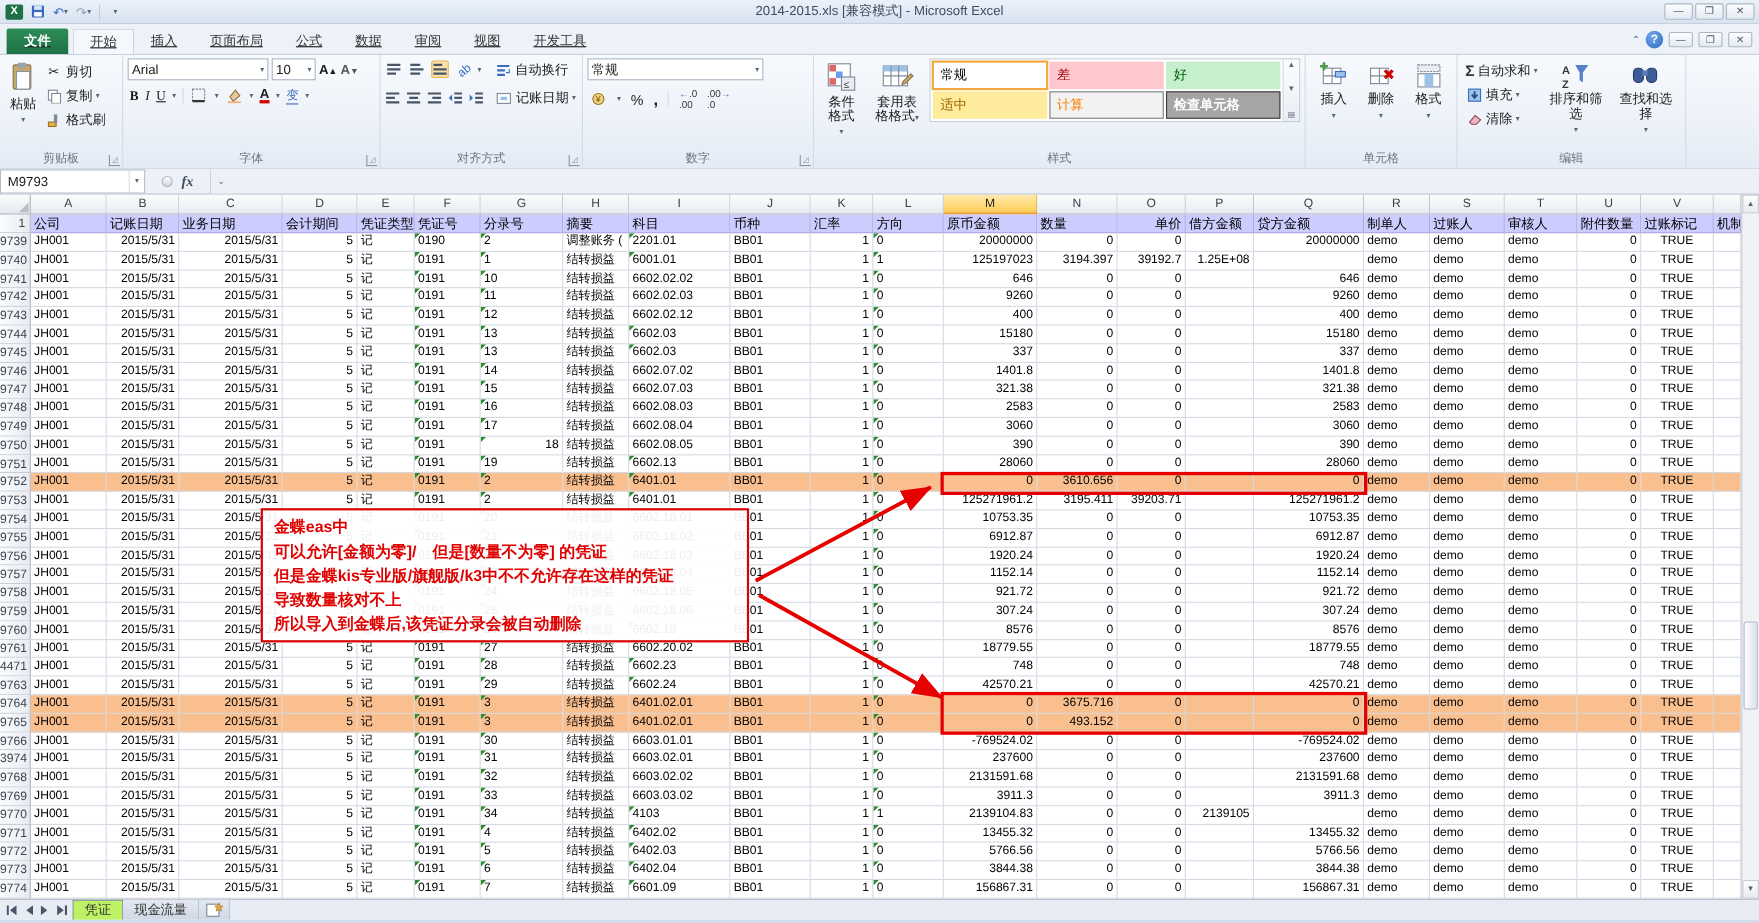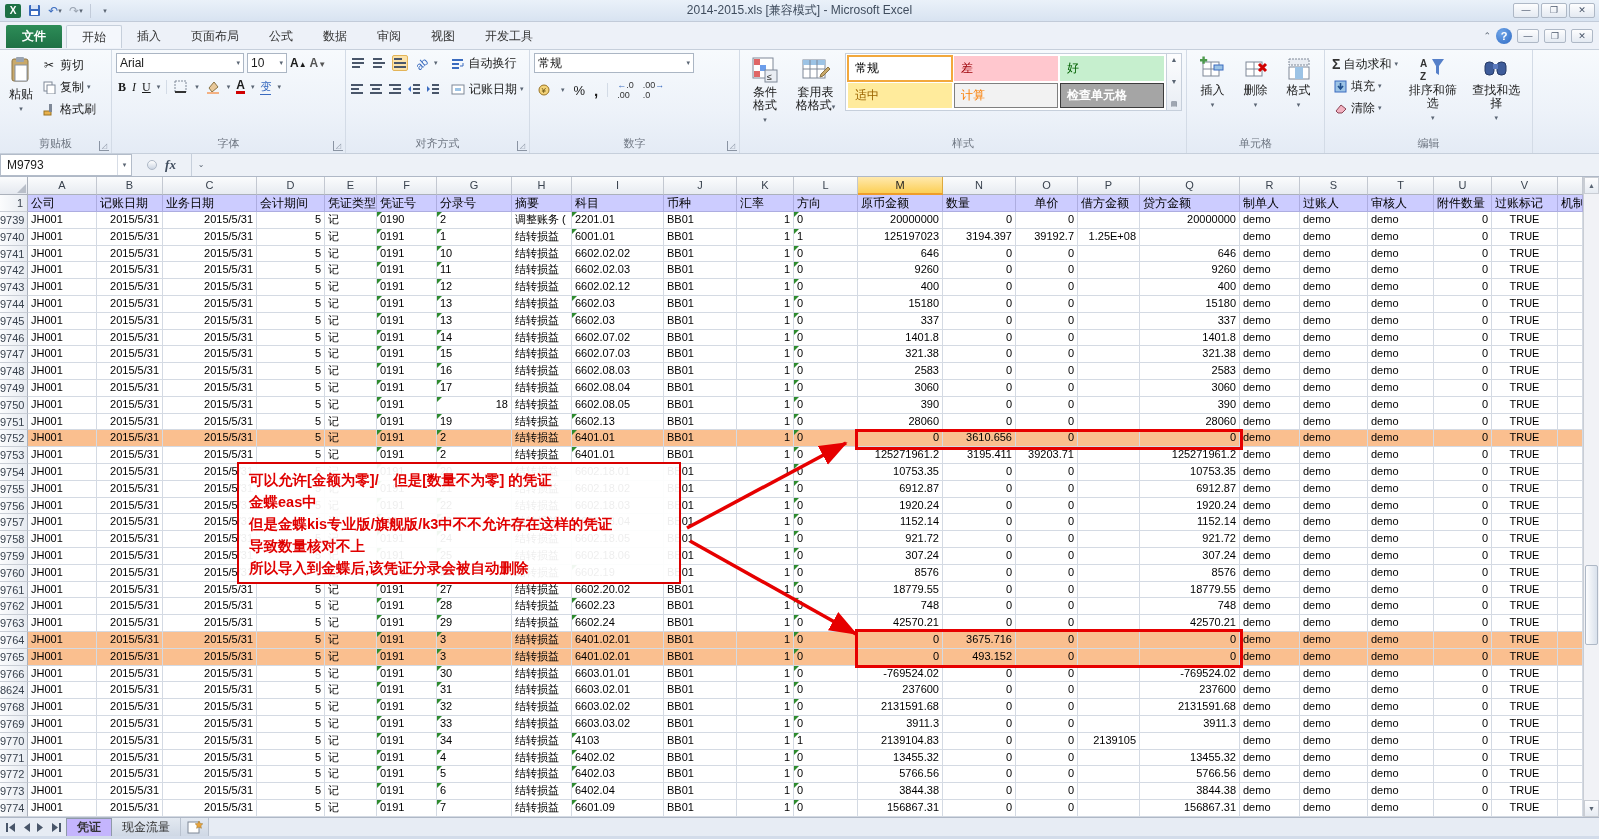--- a/index.html
+++ b/index.html
@@ -21,21 +21,21 @@
   .undoglyph { color:#3A6BBF; font-size:12px; }
   .redoglyph { color:#9AA4B1; font-size:12px; }
   .dd { font-size:7px; color:#5a6573; }
   .qsep { width:1px; height:14px; background:#C2CBD9; margin:0 2px; }
   .apptitle { position:absolute; left:0; right:0; text-align:center; color:#3F4C5D; font-size:12px; pointer-events:none; }
   .winbtns { position:absolute; right:4px; top:3px; display:flex; gap:2px; }
   .wbtn { width:26px; height:15px; border:1px solid #AEB8C6; border-radius:2px;
     background:linear-gradient(#FDFDFE,#E4EAF2); color:#49566A; font-size:9px; line-height:13px; text-align:center; }
   
   .tabrow { position:absolute; left:0; top:22px; width:100%; height:28px; background:#EDF1F8; border-bottom:1px solid #C6CFDB; }
-  .tabs { position:absolute; left:6px; bottom:0; display:flex; align-items:flex-start; height:24px; }
+  .tabs { position:absolute; left:6px; bottom:0; display:flex; align-items:center; height:24px;text-decoration:underline; }
   .filetab { background:linear-gradient(#2D8C57,#1E7145); color:#fff; font-weight:bold; width:56px; height:23px;
     text-align:center; line-height:23px; border-radius:2px 2px 0 0; margin-right:4px; }
   .rtab { padding:0 15px; height:23px; line-height:23px; color:#333; }
   .rtab.active { background:#F4F7FC; border:1px solid #C6CFDB; border-bottom:none; border-radius:2px 2px 0 0; }
   .tabrow-right { position:absolute; right:6px; top:6px; display:flex; align-items:center; gap:5px; }
   .chev { color:#5a6573; font-size:9px; }
   .helpbtn { width:16px; height:16px; border-radius:50%; background:radial-gradient(circle at 35% 30%,#6FA5E8,#2F6BC4); color:#fff; font-weight:bold; font-size:11px; text-align:center; line-height:16px; }
   .wbtn.sm { width:22px; height:14px; line-height:12px; }
   
   .ribbon { position:absolute; left:0; top:50px; width:100%; height:104px;
@@ -88,21 +88,21 @@
     border:2px solid #D90000; z-index:8; padding:5px 10px; color:#E00000; font-weight:bold; font-size:14.5px; line-height:22px; white-space:nowrap; overflow:hidden; }
   svg.arrows { position:absolute; left:0; top:0; width:1599px; height:839px; z-index:7; pointer-events:none; }
   
   .vscroll { position:absolute; right:0; top:177px; width:16px; height:640px; background:#F1F2F6; border-left:1px solid #C9CDD4; z-index:9; }
   .vbtn { position:absolute; left:0; width:15px; height:17px; background:linear-gradient(#FDFDFE,#E6EBF2); border:1px solid #C9CDD4; text-align:center; font-size:7px; color:#5a6573; line-height:15px; }
   .vthumb { position:absolute; left:1px; width:13px; background:linear-gradient(90deg,#FDFDFE,#D9E1EC); border:1px solid #AEB8C6; border-radius:2px; }
   .tabbar { position:absolute; left:0; top:817px; width:100%; height:19px; background:#E7ECF4; border-top:1px solid #AFB8C6; display:flex; align-items:stretch; z-index:10; }
   .navs { display:flex; align-items:center; gap:2px; padding:0 4px; }
   .nav { width:13px; height:13px; display:flex; align-items:center; justify-content:center; }
   .stab { padding:0 10px; display:flex; align-items:center; font-size:12px; border-right:1px solid #B9C2CF; background:linear-gradient(#E3E9F1,#CFD8E5); color:#333; }
-  .stab.active { background:#c4b5fd; font-weight:bold; border:1px solid #8E99A8; border-bottom:none; }
+  .stab.active { background:#bef264; font-weight:normal; border:1px solid #8E99A8; border-bottom:none; }
   .instab { width:28px; display:flex; align-items:center; justify-content:center; background:linear-gradient(#E3E9F1,#CFD8E5); border-right:1px solid #B9C2CF; }
   .hscroll { position:absolute; left:935px; top:818px; width:648px; height:17px; background:#F1F2F6; border:1px solid #C9CDD4; }
   .hbtn { position:absolute; top:1px; width:15px; height:13px; text-align:center; font-size:7px; color:#5a6573; line-height:13px; background:linear-gradient(#FDFDFE,#E6EBF2); border:1px solid #C9CDD4; }
   .hthumb { position:absolute; left:20px; top:1px; width:196px; height:13px; background:linear-gradient(#FDFDFE,#D9E1EC); border:1px solid #AEB8C6; border-radius:2px; }
   .statusbar { position:absolute; left:0; top:836px; width:100%; height:3px; background:#D3DCEA; }
   .bicon { background:#DCE6F2; border:1px solid #B8C4D4; border-radius:2px; }
 </style>
 </head>
 <body>
 
@@ -554,21 +554,21 @@
           <div class="cell h1" style="width: 52px; text-align: left;">凭证类型</div>
           <div class="cell h1" style="width: 60px; text-align: left;">凭证号</div>
           <div class="cell h1" style="width: 75px; text-align: left;">分录号</div>
           <div class="cell h1" style="width: 60px; text-align: left;">摘要</div>
           <div class="cell h1" style="width: 92px; text-align: left;">科目</div>
           <div class="cell h1" style="width: 73px; text-align: left;">币种</div>
           <div class="cell h1" style="width: 57px; text-align: left;">汇率</div>
           <div class="cell h1" style="width: 64px; text-align: left;">方向</div>
           <div class="cell h1" style="width: 85px; text-align: left;">原币金额</div>
           <div class="cell h1" style="width: 73px; text-align: left;">数量</div>
-          <div class="cell h1" style="width: 62px; text-align: center;">单价</div>
+          <div class="cell h1" style="width: 62px; text-align: right;">单价</div>
           <div class="cell h1" style="width: 62px; text-align: left;">借方金额</div>
           <div class="cell h1" style="width: 100px; text-align: left;">贷方金额</div>
           <div class="cell h1" style="width: 60px; text-align: left;">制单人</div>
           <div class="cell h1" style="width: 68px; text-align: left;">过账人</div>
           <div class="cell h1" style="width: 66px; text-align: left;">审核人</div>
           <div class="cell h1" style="width: 58px; text-align: left;">附件数量</div>
           <div class="cell h1" style="width: 66px; text-align: left;">过账标记</div>
           <div class="cell h1" style="width: 25px; text-align: left;">机制凭证</div>
         </div>
         <div class="grow">
@@ -1163,21 +1163,21 @@
           <div class="cell" style="width: 62px; text-align: right;"></div>
           <div class="cell" style="width: 100px; text-align: right;">18779.55</div>
           <div class="cell" style="width: 60px; text-align: left;">demo</div>
           <div class="cell" style="width: 68px; text-align: left;">demo</div>
           <div class="cell" style="width: 66px; text-align: left;">demo</div>
           <div class="cell" style="width: 58px; text-align: right;">0</div>
           <div class="cell" style="width: 66px; text-align: center;">TRUE</div>
           <div class="cell" style="width: 25px; text-align: left;"></div>
         </div>
         <div class="grow">
-          <div class="gut">9762</div>
+          <div class="gut">4471</div>
           <div class="cell" style="width: 69px; text-align: left;">JH001</div>
           <div class="cell" style="width: 66px; text-align: right;">2015/5/31</div>
           <div class="cell" style="width: 94px; text-align: right;">2015/5/31</div>
           <div class="cell" style="width: 68px; text-align: right;">5</div>
           <div class="cell" style="width: 52px; text-align: left;">记</div>
           <div class="cell" style="width: 60px; text-align: left;">0191<span class="tri"></span></div>
           <div class="cell" style="width: 75px; text-align: left;">28<span class="tri"></span></div>
           <div class="cell" style="width: 60px; text-align: left;">结转损益</div>
           <div class="cell" style="width: 92px; text-align: left;">6602.23<span class="tri"></span></div>
           <div class="cell" style="width: 73px; text-align: left;">BB01</div>
@@ -1293,21 +1293,21 @@
           <div class="cell" style="width: 62px; text-align: right;"></div>
           <div class="cell" style="width: 100px; text-align: right;">-769524.02</div>
           <div class="cell" style="width: 60px; text-align: left;">demo</div>
           <div class="cell" style="width: 68px; text-align: left;">demo</div>
           <div class="cell" style="width: 66px; text-align: left;">demo</div>
           <div class="cell" style="width: 58px; text-align: right;">0</div>
           <div class="cell" style="width: 66px; text-align: center;">TRUE</div>
           <div class="cell" style="width: 25px; text-align: left;"></div>
         </div>
         <div class="grow">
-          <div class="gut">8624</div>
+          <div class="gut">3974</div>
           <div class="cell" style="width: 69px; text-align: left;">JH001</div>
           <div class="cell" style="width: 66px; text-align: right;">2015/5/31</div>
           <div class="cell" style="width: 94px; text-align: right;">2015/5/31</div>
           <div class="cell" style="width: 68px; text-align: right;">5</div>
           <div class="cell" style="width: 52px; text-align: left;">记</div>
           <div class="cell" style="width: 60px; text-align: left;">0191<span class="tri"></span></div>
           <div class="cell" style="width: 75px; text-align: left;">31<span class="tri"></span></div>
           <div class="cell" style="width: 60px; text-align: left;">结转损益</div>
           <div class="cell" style="width: 92px; text-align: left;">6603.02.01</div>
           <div class="cell" style="width: 73px; text-align: left;">BB01</div>
@@ -1517,22 +1517,22 @@
     <defs>
       <marker id="ah" markerWidth="9" markerHeight="8" refX="7.5" refY="3" orient="auto" markerUnits="strokeWidth">
         <path d="M0,0 L8,3 L0,6 Z" fill="#E60000"></path>
       </marker>
     </defs>
     <line x1="687" y1="528" x2="846" y2="443" stroke="#E60000" stroke-width="3.5" marker-end="url(#ah)"></line>
     <line x1="690" y1="541" x2="856" y2="634" stroke="#E60000" stroke-width="3.5" marker-end="url(#ah)"></line>
   </svg>
 
   <div class="note">
+      <div>金蝶eas中</div>
       <div>可以允许[金额为零]/　但是[数量不为零] 的凭证</div>
-      <div>金蝶eas中</div>
       <div>但是金蝶kis专业版/旗舰版/k3中不不允许存在这样的凭证</div>
       <div>导致数量核对不上</div>
       <div>所以导入到金蝶后,该凭证分录会被自动删除</div>
     </div>
 
   <div class="vscroll">
     <div class="vbtn" style="top:0">▲</div>
     <div class="vthumb" style="top:388px;height:80px"></div>
     <div class="vbtn" style="bottom:0">▼</div>
   </div>

